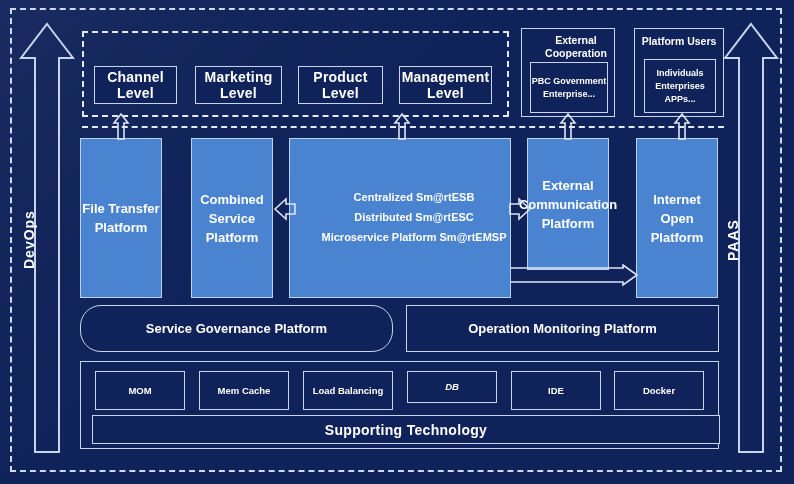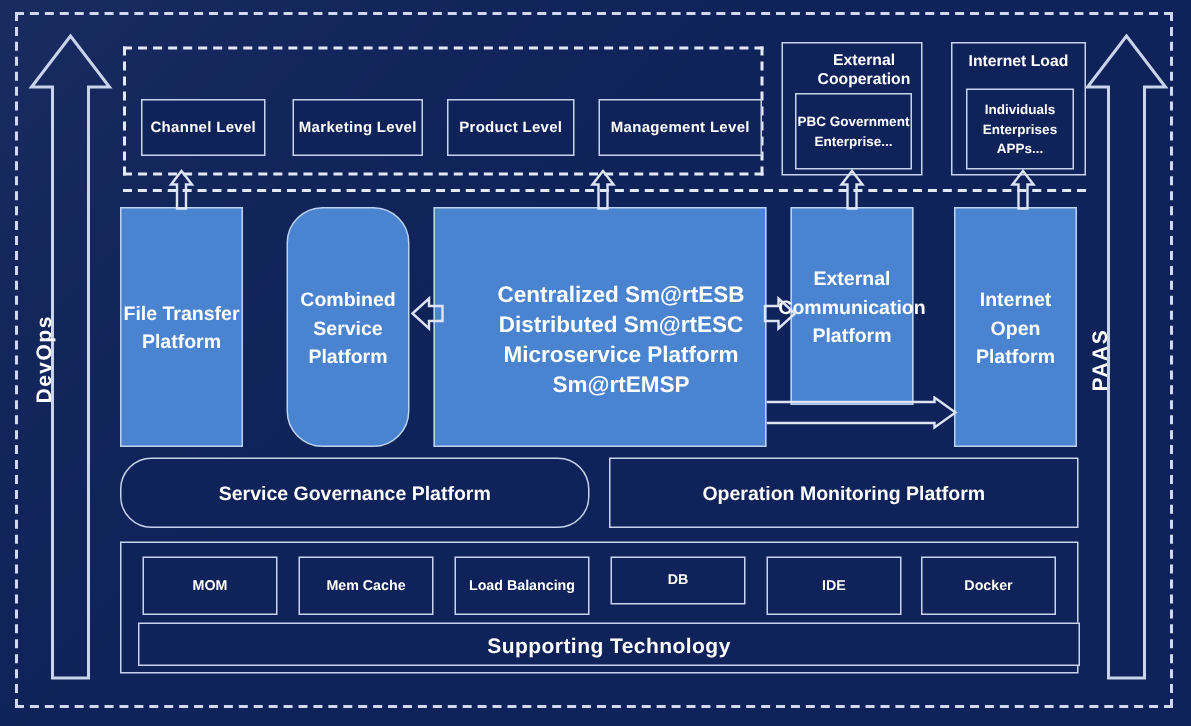--- a/index.html
+++ b/index.html
@@ -54,25 +54,25 @@
   }
   .box-blue {
     background: #4a84d0;
     border: 1.5px solid #bcd2ef;
   }
   .box-dashed {
     border: 2px dashed #e2e9f7;
     background: transparent;
   }
 
-  .lvl-label { font-size: 10px; font-weight: bold; letter-spacing: .2px; }
+  .lvl-label { font-size: 14px; font-weight: bold; letter-spacing: .2px; }
   .grp-title { font-size: 10.5px; font-weight: bold; }
   .grp-sub   { font-size: 9px; line-height: 13px; font-weight: bold; }
   .plat-label { font-size: 13px; font-weight: bold; line-height: 19px; }
-  .esb-label  { font-size: 15px; font-weight: bold; line-height: 20px; margin-left: 28px; }
+  .esb-label  { font-size: 11px; font-weight: bold; line-height: 20px; margin-left: 28px; }
   .wide-label { font-size: 13px; font-weight: bold; }
   .tech-label { font-size: 9.5px; font-weight: bold; line-height: 12px; }
   .support-label { font-size: 14px; font-weight: bold; letter-spacing: .3px; }
 
   
   .side-arrow { position: absolute; z-index: 3; }
   .side-arrow svg { display: block; }
   .side-text {
     position: absolute;
     color: #ffffff;
@@ -113,33 +113,33 @@
 
   <div class="box box-dark" style="left:94px; top:66px; width:83px; height:38px;">
     <span class="lvl-label">Channel Level</span>
   </div>
   <div class="box box-dark" style="left:195px; top:66px; width:87px; height:38px;">
     <span class="lvl-label">Marketing Level</span>
   </div>
   <div class="box box-dark" style="left:298px; top:66px; width:85px; height:38px;">
     <span class="lvl-label">Product Level</span>
   </div>
-  <div class="box box-dark" style="left:399px; top:66px; width:109px; height:38px;">
+  <div class="box box-dark" style="left:399px; top:66px; width:93px; height:38px;">
     <span class="lvl-label">Management Level</span>
   </div>
 
   <div class="box box-dark" style="left:521px; top:28px; width:94px; height:89px; display:block;padding-left:16px;">
     <div class="grp-title" style="padding-top:5px; line-height:13px;">External Cooperation</div>
     <div class="box box-dark" style="left:8px; top:33px; width:78px; height:51px;">
       <span class="grp-sub">PBC Government Enterprise...</span>
     </div>
   </div>
 
   <div class="box box-dark" style="left:634px; top:28px; width:90px; height:89px; display:block;">
-    <div class="grp-title" style="padding-top:6px; line-height:13px;">Internet Load</div>
+    <div class="grp-title" style="padding-top:6px; line-height:13px;">Platform Users</div>
     <div class="box box-dark" style="left:9px; top:30px; width:72px; height:54px;">
       <span class="grp-sub">Individuals Enterprises APPs...</span>
     </div>
   </div>
 
   <div class="layer" style="left:82px; top:126px; width:642px; height:0; border-top:2px dashed #e2e9f7;"></div>
 
   <div class="arrow-svg" style="left:112px; top:112px; width:18px; height:28px;">
     <svg width="18" height="28" viewBox="0 0 18 28">
       <polygon points="9,2 16,11 12,11 12,27 6,27 6,11 2,11" fill="none" stroke="#dde5f5" stroke-width="1.6"></polygon>
@@ -158,21 +158,21 @@
   <div class="arrow-svg" style="left:673px; top:112px; width:18px; height:28px;">
     <svg width="18" height="28" viewBox="0 0 18 28">
       <polygon points="9,2 16,11 12,11 12,27 6,27 6,11 2,11" fill="none" stroke="#dde5f5" stroke-width="1.6"></polygon>
     </svg>
   </div>
 
   <div class="box box-blue" style="left:80px; top:138px; width:82px; height:160px;">
     <span class="plat-label">File Transfer Platform</span>
   </div>
 
-  <div class="box box-blue" style="left:191px; top:138px; width:82px; height:160px;border-radius:24px;">
+  <div class="box box-blue" style="left:191px; top:138px; width:82px; height:160px;">
     <span class="plat-label">Combined Service Platform</span>
   </div>
 
   <div class="arrow-svg" style="left:273px; top:196px; width:24px; height:26px;">
     <svg width="24" height="26" viewBox="0 0 24 26">
       <polygon points="2,13 13,3 13,8 22,8 22,18 13,18 13,23" fill="none" stroke="#dde5f5" stroke-width="1.6"></polygon>
     </svg>
   </div>
 
   <div class="box box-blue" style="left:289px; top:138px; width:222px; height:160px; display:block;">
@@ -214,21 +214,21 @@
 
   <div class="box box-dark" style="left:95px; top:371px; width:90px; height:39px;">
     <span class="tech-label">MOM</span>
   </div>
   <div class="box box-dark" style="left:199px; top:371px; width:90px; height:39px;">
     <span class="tech-label">Mem Cache</span>
   </div>
   <div class="box box-dark" style="left:303px; top:371px; width:90px; height:39px;">
     <span class="tech-label">Load Balancing</span>
   </div>
-  <div class="box box-dark" style="left:407px; top:371px; width:90px; height:32px;">
+  <div class="box box-dark" style="left:407px; top:371px; width:90px; height:32px;font-style:italic;">
     <span class="tech-label">DB</span>
   </div>
   <div class="box box-dark" style="left:614px; top:371px; width:90px; height:39px;">
     <span class="tech-label">Docker</span>
   </div>
   <div class="box box-dark" style="left:511px; top:371px; width:90px; height:39px;">
     <span class="tech-label">IDE</span>
   </div>
 
   <div class="box box-dark" style="left:92px; top:415px; width:628px; height:29px;align-items:center;">

